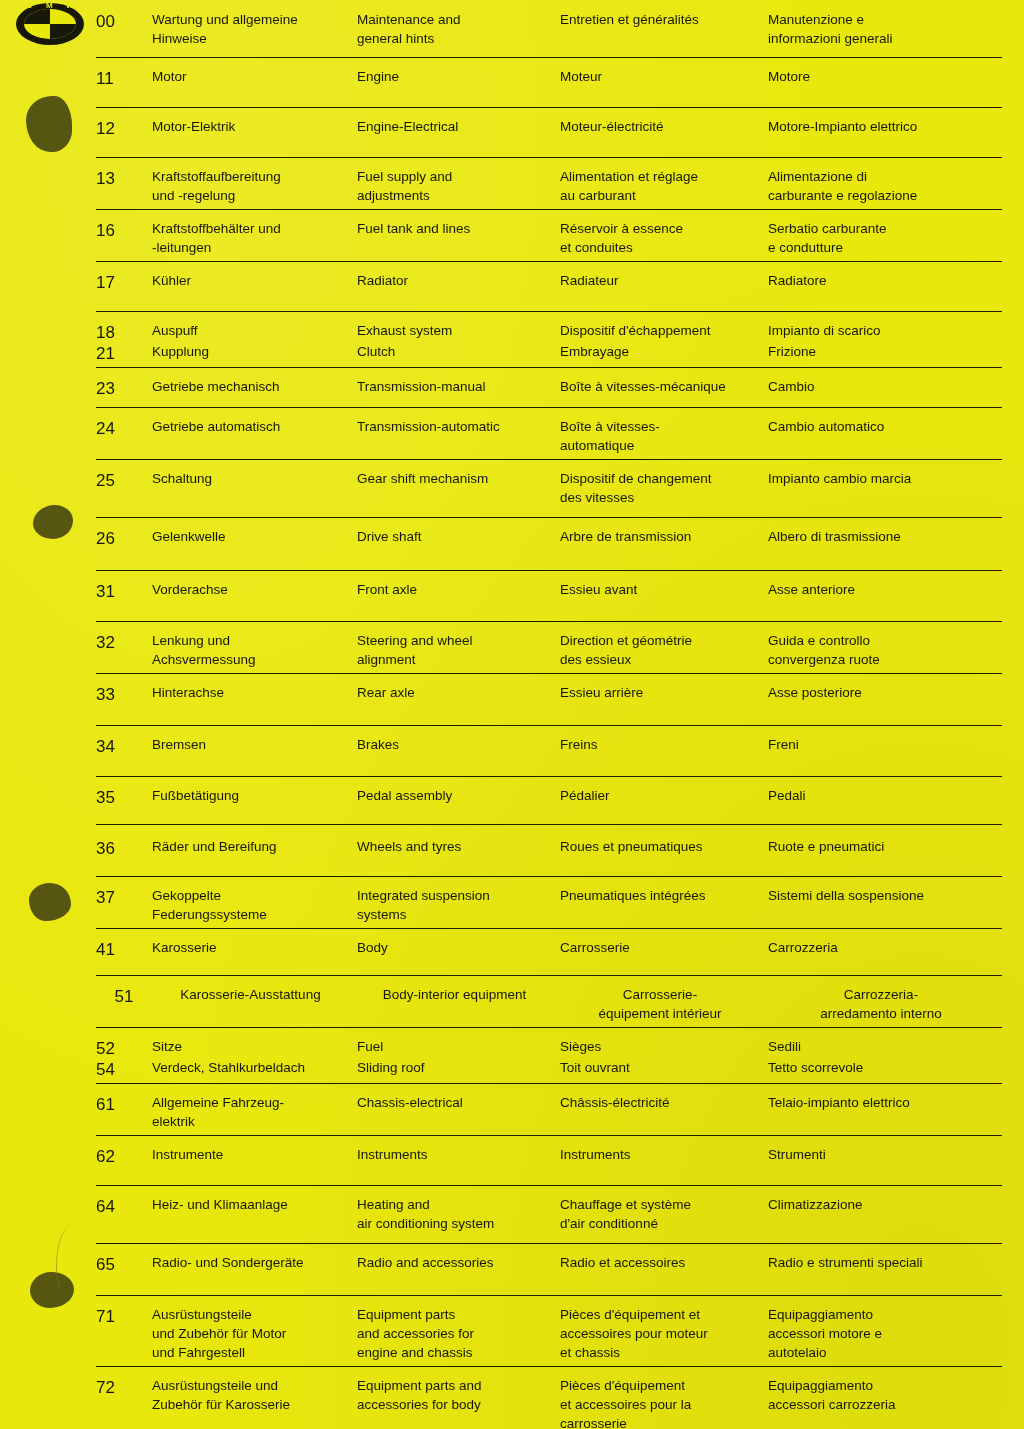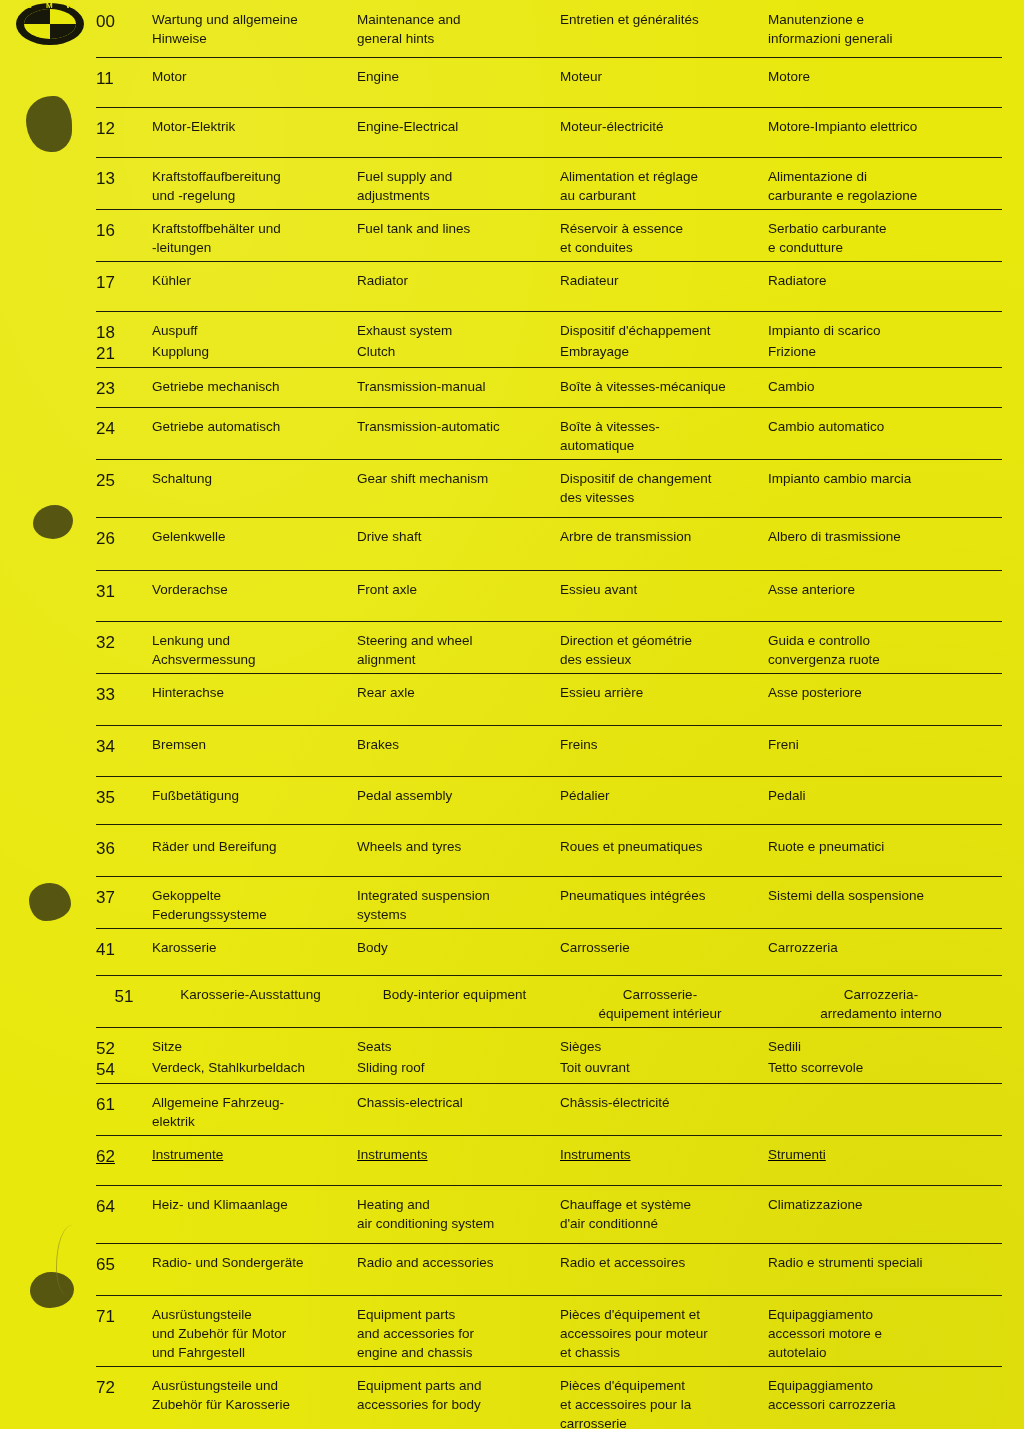--- a/index.html
+++ b/index.html
@@ -531,21 +531,21 @@
         </div>
       </div>
       <div class="row" style="min-height: 53px; padding-top: 9px; padding-bottom: 4px;">
         <div class="entrywrap">
           <div class="entry">
             <div class="num">52</div>
             <div class="c c1">
               <span class="cellline">Sitze</span>
             </div>
             <div class="c c2">
-              <span class="cellline">Seats</span>
+              <span class="cellline">Fuel</span>
             </div>
             <div class="c c3">
               <span class="cellline">Sièges</span>
             </div>
             <div class="c c4">
               <span class="cellline">Sedili</span>
             </div>
           </div>
           <div class="entry">
             <div class="num">54</div>
@@ -571,24 +571,27 @@
             <div class="c c1">
               <span class="cellline">Allgemeine Fahrzeug-</span>
               <span class="cellline">elektrik</span>
             </div>
             <div class="c c2">
               <span class="cellline">Chassis-electrical</span>
             </div>
             <div class="c c3">
               <span class="cellline">Châssis-électricité</span>
             </div>
-          </div>
-        </div>
-      </div>
-      <div class="row" style="min-height: 50px; padding-top: 9px; padding-bottom: 4px; text-decoration: underline;">
+            <div class="c c4">
+              <span class="cellline">Telaio-impianto elettrico</span>
+            </div>
+          </div>
+        </div>
+      </div>
+      <div class="row" style="min-height: 50px; padding-top: 9px; padding-bottom: 4px;">
         <div class="entrywrap">
           <div class="entry">
             <div class="num">62</div>
             <div class="c c1">
               <span class="cellline">Instrumente</span>
             </div>
             <div class="c c2">
               <span class="cellline">Instruments</span>
             </div>
             <div class="c c3">

